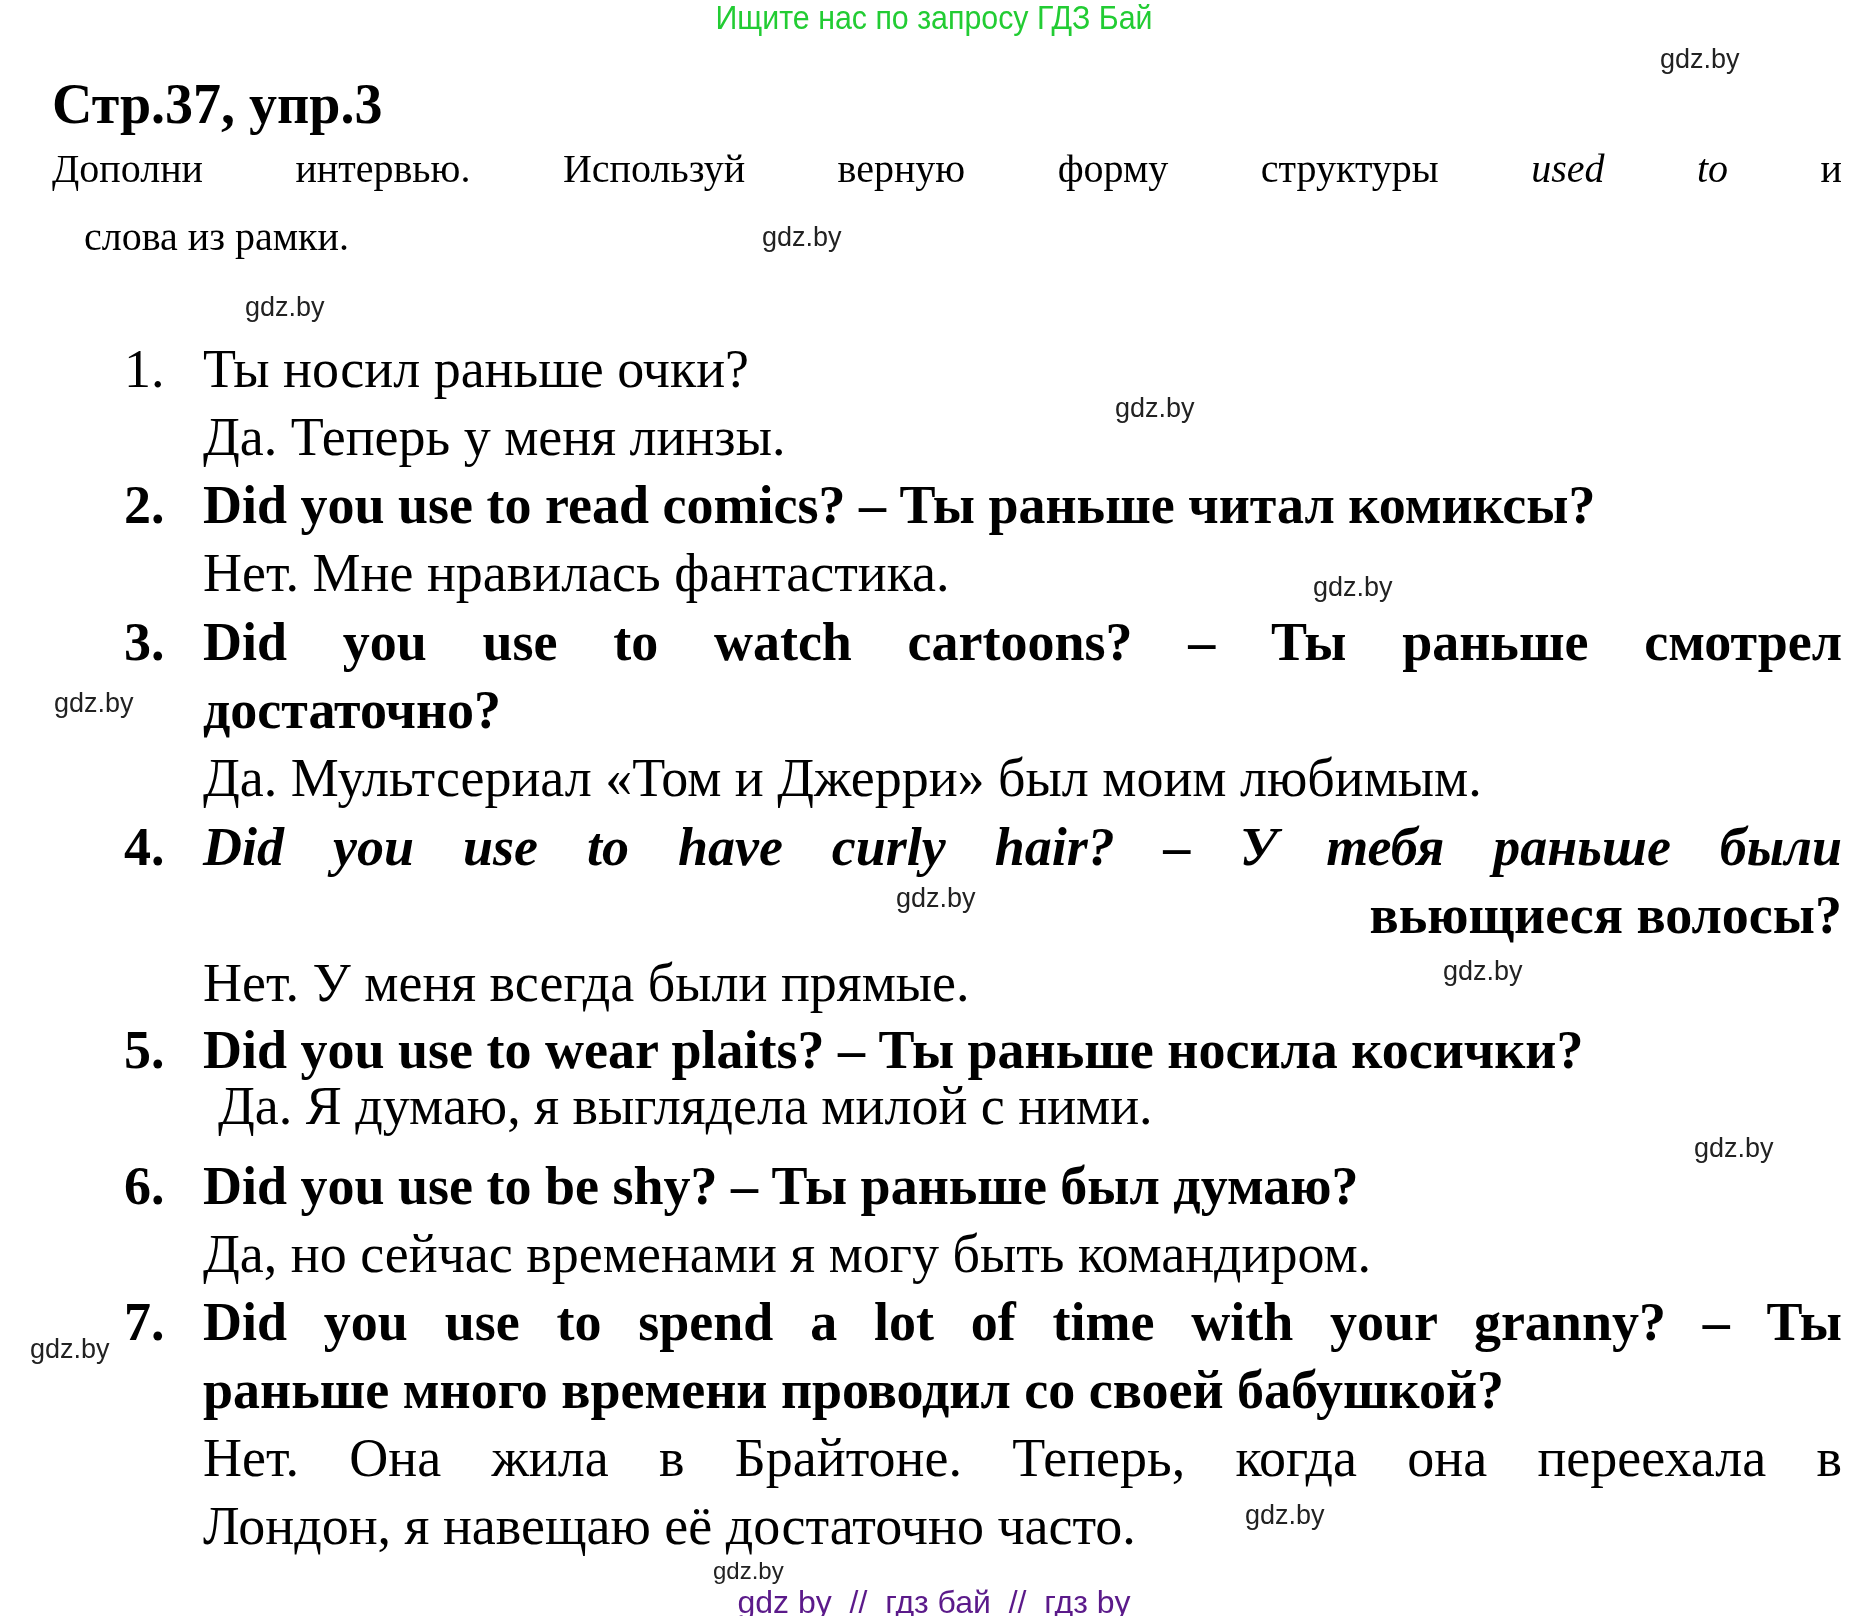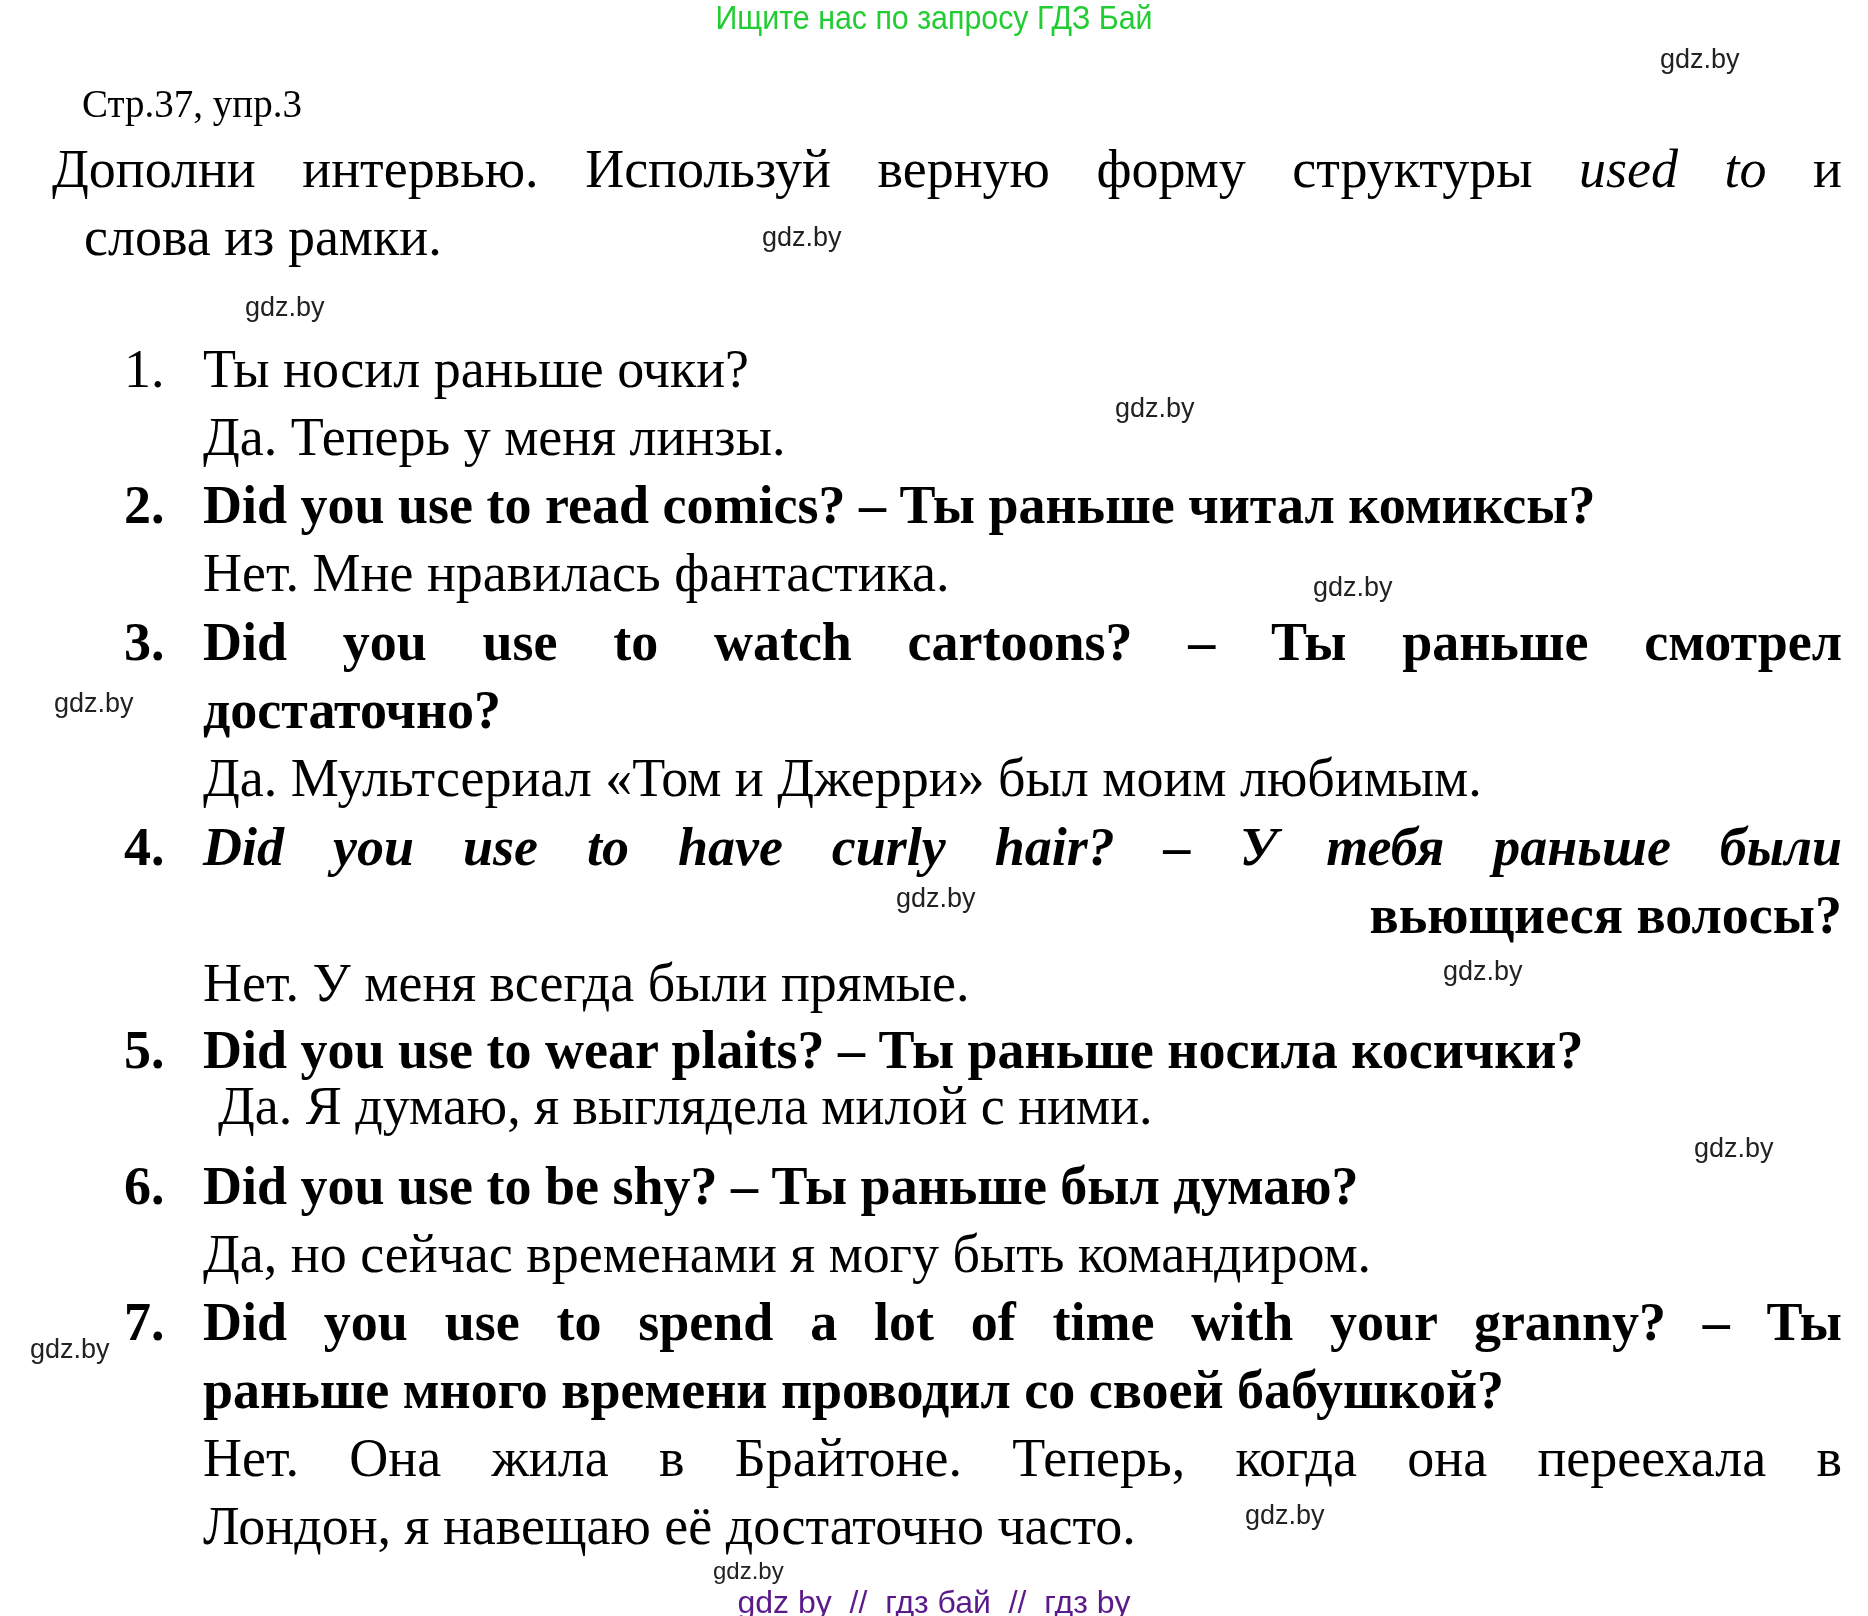--- a/index.html
+++ b/index.html
@@ -8,22 +8,22 @@
   .top-banner {
     left: 0; width: 1868px; top: 0; text-align: center;
     font-family: "Liberation Sans", sans-serif; font-size: 33px; line-height: 36px;
     color: #22cc33; transform: scaleX(0.92);
   }
   .wm {
     font-family: "Liberation Sans", sans-serif; font-size: 27px; line-height: 30px;
     color: #222222; white-space: nowrap;
   }
   .serif { font-family: "Liberation Serif", serif; color: #000; }
-  .title { left: 52px; top: 72px; font-size: 39px; line-height: 64px; font-weight: normal; margin-left: 30px; }
-  .instr { left: 52px; width: 1790px; font-size: 54px; line-height: 66px; }
+  .title { left: 52px; top: 72px; font-size: 56px; line-height: 64px; font-weight: bold; }
+  .instr { left: 52px; width: 1790px; font-size: 40px; line-height: 66px; }
   .justify { text-align: justify; text-align-last: justify; }
   .instr i { font-style: italic; }
   .num { left: 124px; width: 70px; font-size: 54px; line-height: 66px; }
   .line { left: 203px; width: 1639px; font-size: 54px; line-height: 66px; white-space: nowrap; }
   .line.justify { white-space: normal; }
   .b { font-weight: bold; }
   .footer {
     left: 0; width: 1868px; top: 1584px; text-align: center;
     font-family: "Liberation Sans", sans-serif; font-size: 32px; line-height: 36px;
     color: #5b1a8a; white-space: pre;

